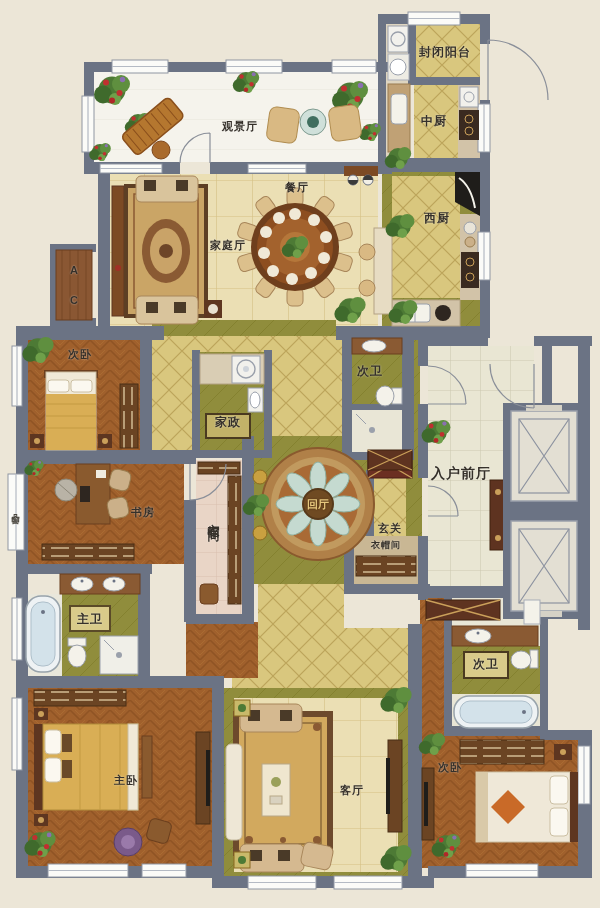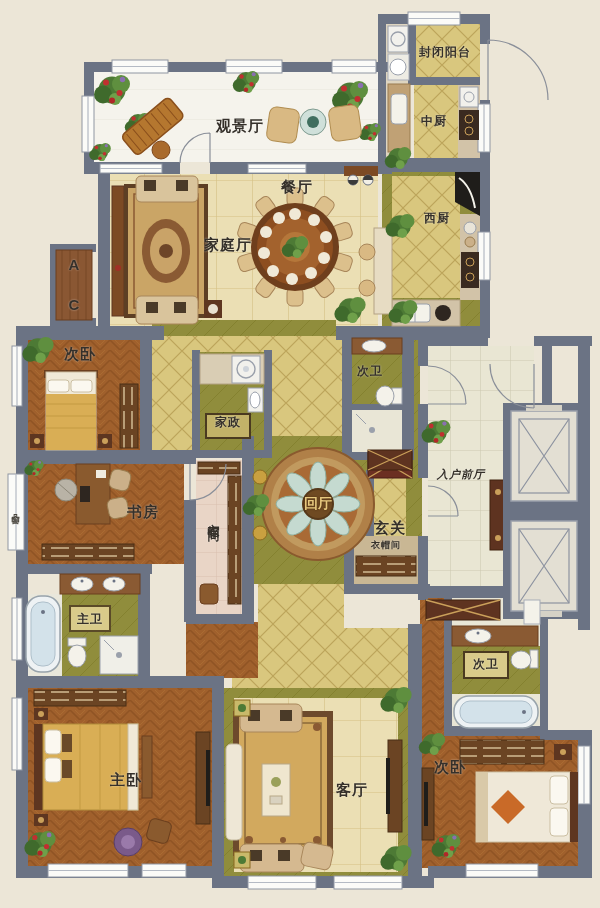--- a/index.html
+++ b/index.html
@@ -1,26 +1,26 @@
 <!DOCTYPE html>
 <html><head>
 <meta charset="utf-8">
 <style>
   html,body{margin:0;padding:0;background:#d9d2c0;}
   .stage{position:relative;width:600px;height:908px;margin:0 auto;background:#ece6d7;overflow:hidden;
          font-family:"Liberation Sans","DejaVu Sans",sans-serif;}
   .stage svg{position:absolute;left:0;top:0;}
   .lbl{position:absolute;transform:translate(-50%,-50%);white-space:nowrap;
-       font-size:15px;font-weight:700;color:#35302a;letter-spacing:1px;
+       font-size:11px;font-weight:700;color:#35302a;letter-spacing:1px;
        text-shadow:0 0 2px rgba(255,255,255,.55);pointer-events:none;}
-  .lbl.big{font-size:11px;font-style:italic;}
+  .lbl.big{font-size:14px;}
   .lbl.sm{font-size:12px;}
   .lbl.xs{font-size:9px;}
   .lbl.v{writing-mode:vertical-rl;text-orientation:upright;letter-spacing:3px;}
-  .lbl.gold{color:#e7c87e;text-shadow:0 0 2px rgba(60,35,10,.8);font-size:14px;letter-spacing:0;text-align:right;}
+  .lbl.gold{color:#e7c87e;text-shadow:0 0 2px rgba(60,35,10,.8);font-size:11px;letter-spacing:0;text-align:right;}
   .lbl.tiny{font-size:8.5px;letter-spacing:1px;color:#4a463e;}
 </style>
 </head>
 <body>
 
 <div class="stage">
 <svg width="600" height="908" viewBox="0 0 600 908">
 <defs>
   <pattern id="pWood" width="20" height="10" patternUnits="userSpaceOnUse">
     <rect width="20" height="10" fill="#a0602c"></rect>

